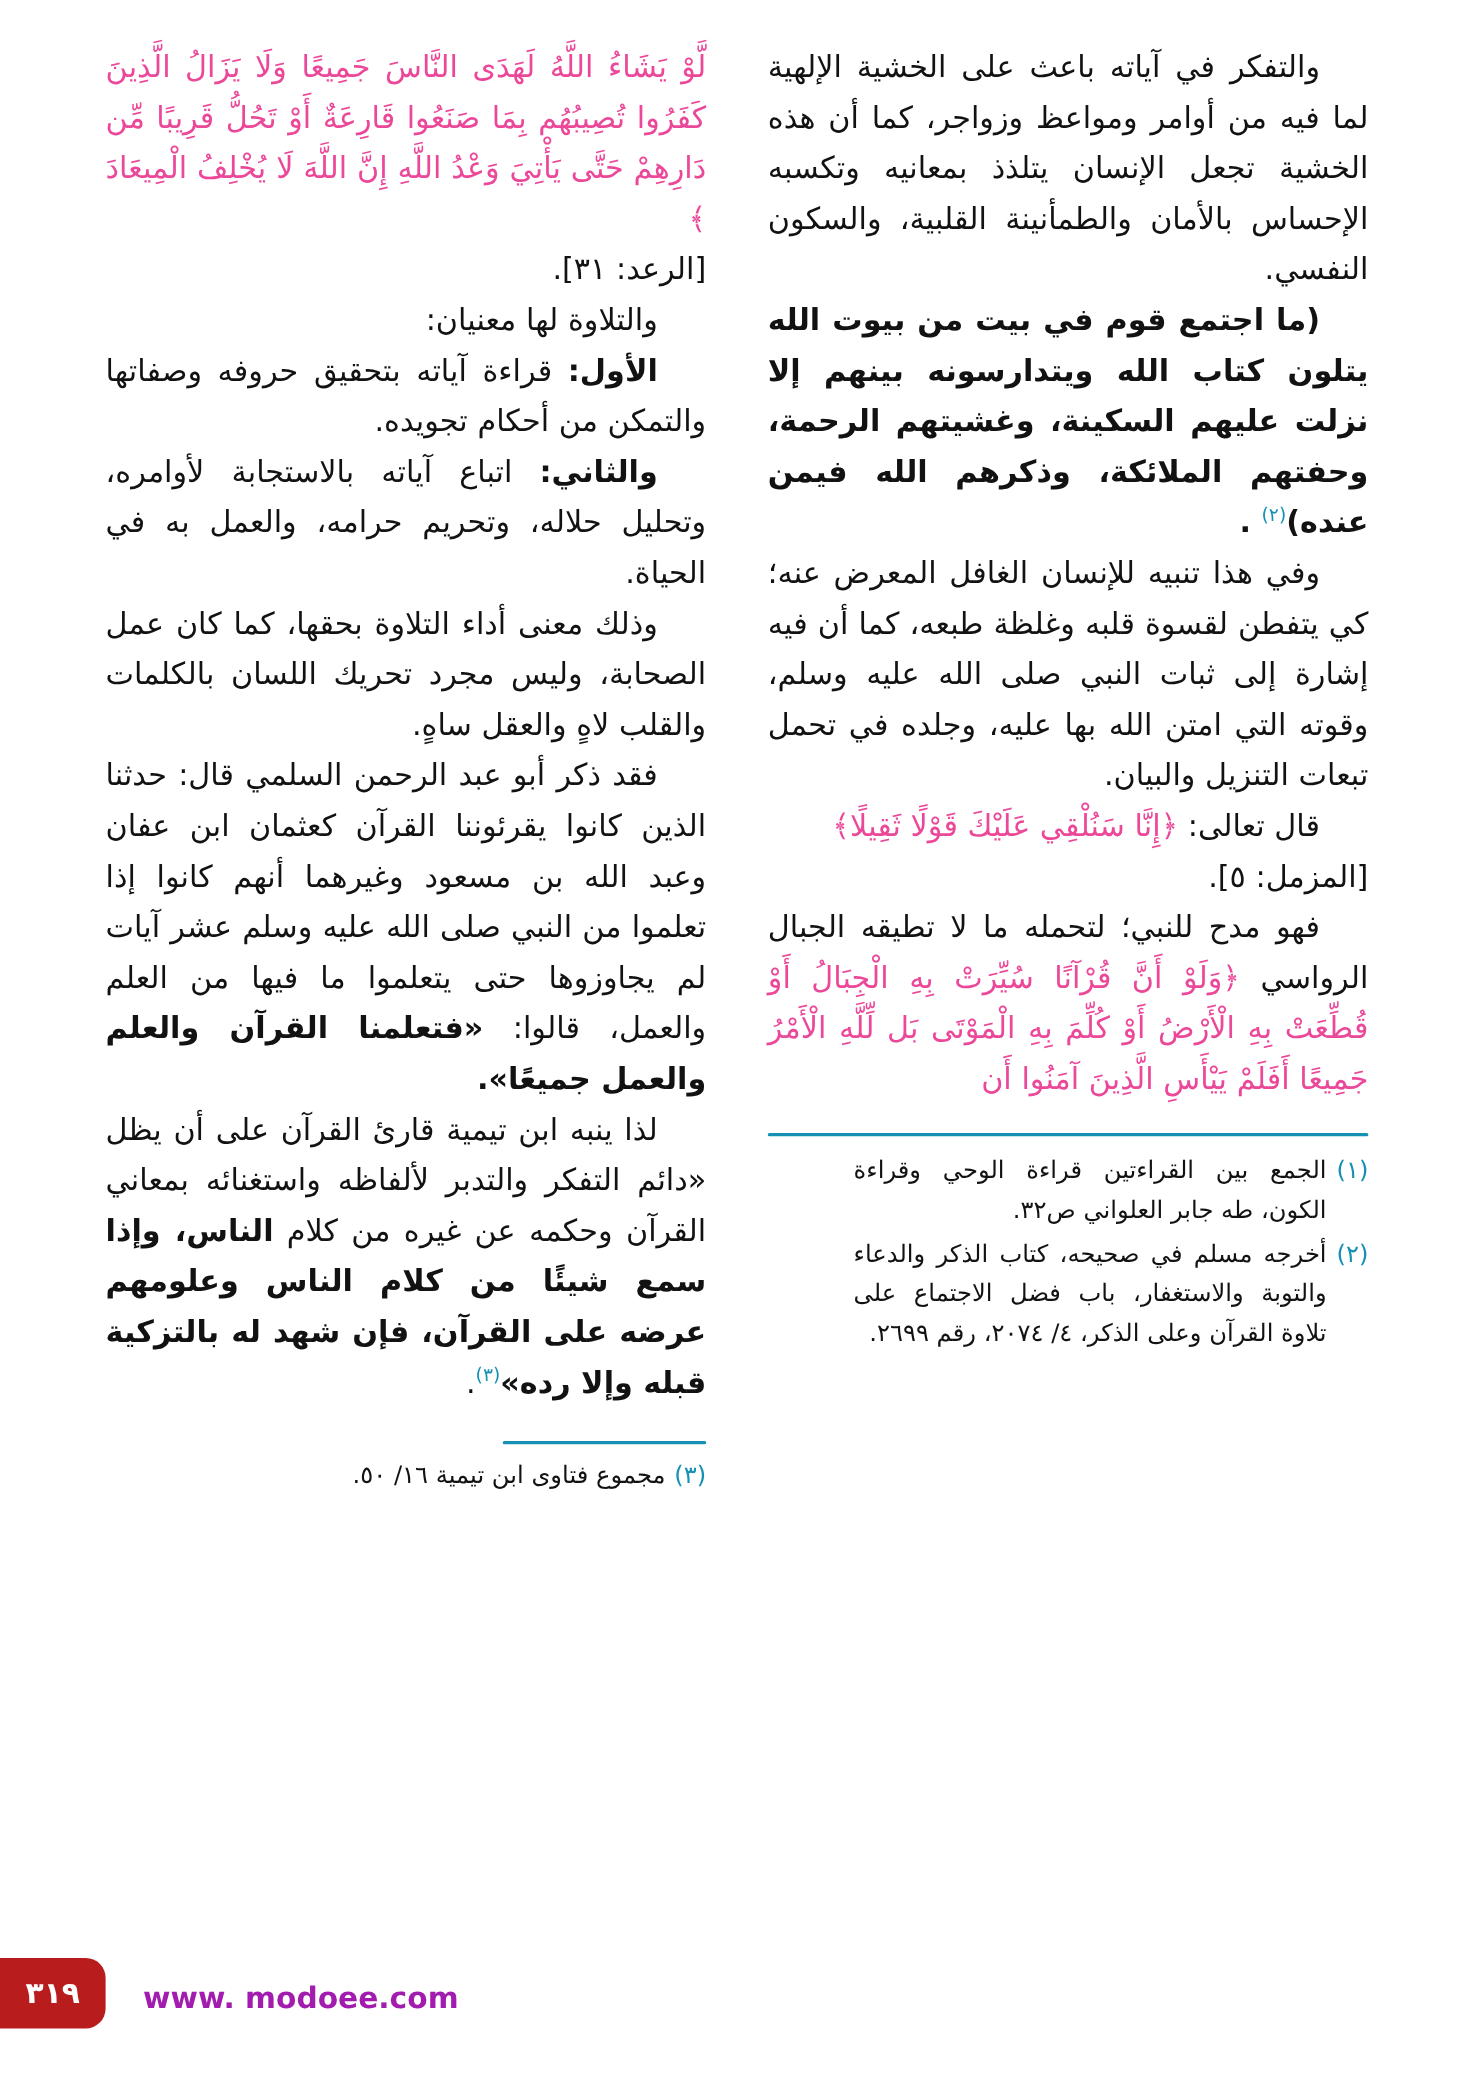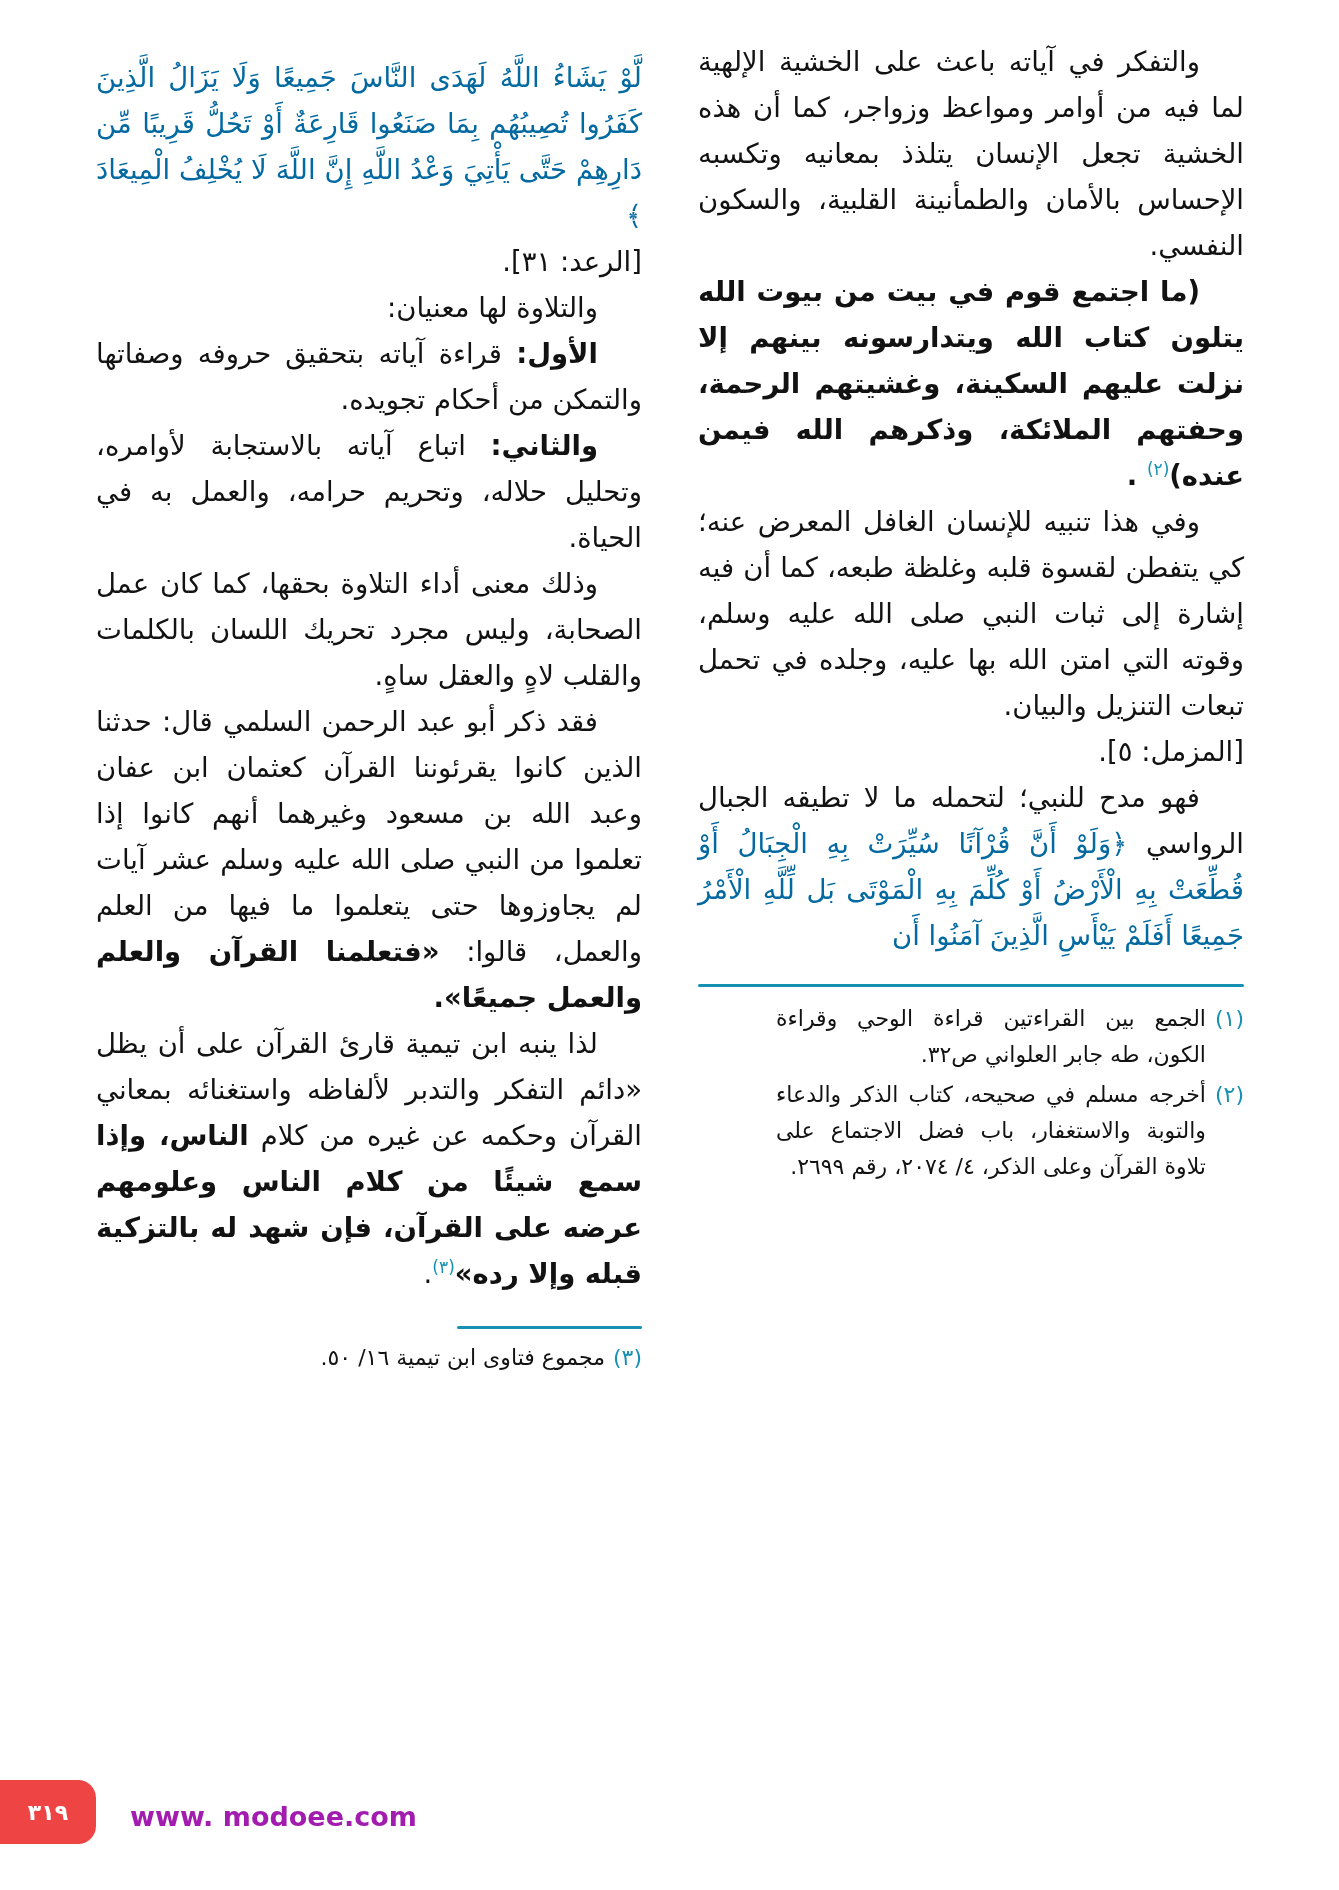--- a/index.html
+++ b/index.html
@@ -24,21 +24,21 @@
     padding: 38px 95px 0 95px;
   }
   .col {
     flex: 0 0 546px; width: 546px;
     font-size: 27.5px; line-height: 46px; color: #121212;
     text-align: justify;
   }
   .para { margin: 0; }
   .para.indent { text-indent: 44px; }
   .bold { font-weight: bold; }
-  .quran { color: #0369a1; margin-top: 16px; }
+  .quran { color: #ec4899; }
   .cite { color: #121212; }
   .fn-marker {
     color: #1791b3; font-size: 17px; vertical-align: super; line-height: 0;
     font-weight: normal;
   }
 
   .footnotes { margin-top: 26px; }
   .fn-rule { height: 3px; background: #1791b3; border-radius: 2px; }
   .fn-list { width: 468px; margin: 14px 0 0 auto; }
   .footnote {
@@ -52,41 +52,42 @@
   .fn-left-rule { width: 185px; height: 2.5px; background: #1791b3; border-radius: 2px; }
   .fn-left {
     margin: 12px 0 0 0; font-size: 22px; line-height: 34px;
     text-align: right; color: #121212;
   }
   .fn-left .marker { color: #1791b3; margin-left: 8px; }
 
   .page-badge {
     position: absolute; left: 0; bottom: 46px;
     width: 96px; height: 64px;
-    background: #ef4444; border-radius: 0 18px 18px 0;
+    background: #b91c1c; border-radius: 0 18px 18px 0;
     display: flex; align-items: center; justify-content: center;
-    color: #ffffff; font-size: 22px; font-weight: bold;
+    color: #ffffff; font-size: 27px; font-weight: bold;
   }
   .website {
     position: absolute; left: 130px; bottom: 58px;
     direction: ltr; color: #a21caf; font-size: 27px; font-weight: bold;
   }
 </style>
 </head>
 <body>
 
 <div class="page">
 
 
   <div class="columns">
 
     <section class="col">
       <p class="para indent">والتفكر في آياته باعث على الخشية الإلهية لما فيه من أوامر ومواعظ وزواجر، كما أن هذه الخشية تجعل الإنسان يتلذذ بمعانيه وتكسبه الإحساس بالأمان والطمأنينة القلبية، والسكون النفسي.</p>
       <p class="para indent bold"><span>(ما اجتمع قوم في بيت من بيوت الله يتلون كتاب الله ويتدارسونه بينهم إلا نزلت عليهم السكينة، وغشيتهم الرحمة، وحفتهم الملائكة، وذكرهم الله فيمن عنده)</span><sup class="fn-marker">(٢)</sup><span> .</span></p>
       <p class="para indent">وفي هذا تنبيه للإنسان الغافل المعرض عنه؛ كي يتفطن لقسوة قلبه وغلظة طبعه، كما أن فيه إشارة إلى ثبات النبي صلى الله عليه وسلم، وقوته التي امتن الله بها عليه، وجلده في تحمل تبعات التنزيل والبيان.</p>
+      <p class="para indent"><span>قال تعالى: </span><span class="quran">﴿إِنَّا سَنُلْقِي عَلَيْكَ قَوْلًا ثَقِيلًا﴾</span></p>
       <p class="para cite">[المزمل: ٥].</p>
       <p class="para indent"><span>فهو مدح للنبي؛ لتحمله ما لا تطيقه الجبال الرواسي </span><span class="quran">﴿وَلَوْ أَنَّ قُرْآنًا سُيِّرَتْ بِهِ الْجِبَالُ أَوْ قُطِّعَتْ بِهِ الْأَرْضُ أَوْ كُلِّمَ بِهِ الْمَوْتَى بَل لِّلَّهِ الْأَمْرُ جَمِيعًا أَفَلَمْ يَيْأَسِ الَّذِينَ آمَنُوا أَن</span></p>
 
       <div class="footnotes">
         <div class="fn-rule"></div>
         <div class="fn-list">
           <p class="footnote">
               <span class="marker">(١)</span>
               <span class="fn-text">الجمع بين القراءتين قراءة الوحي وقراءة الكون، طه جابر العلواني ص٣٢.</span>
             </p>

